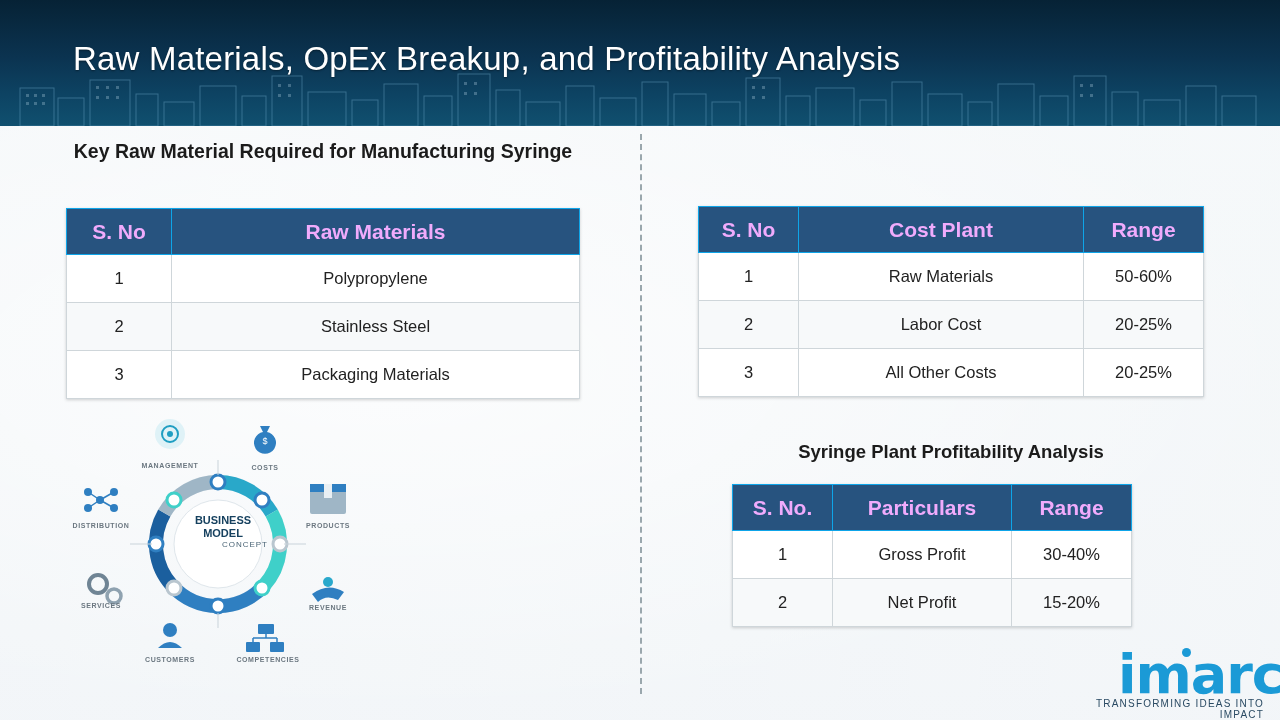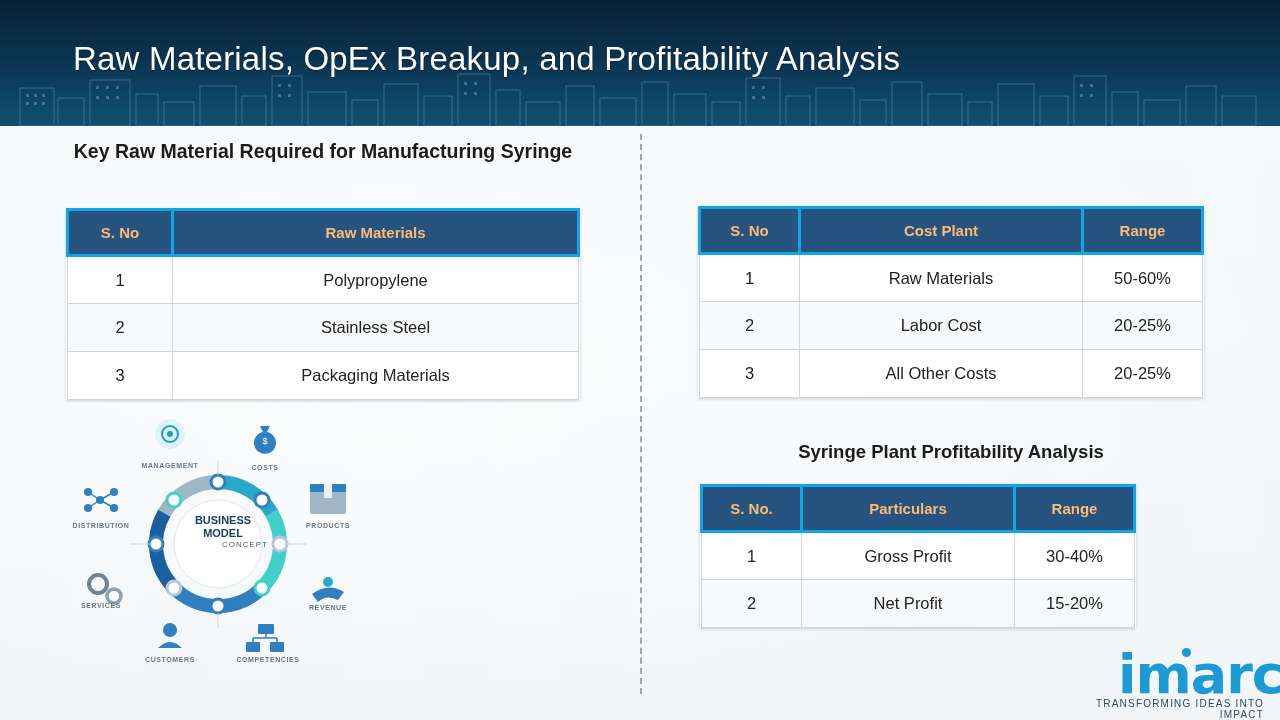--- a/index.html
+++ b/index.html
@@ -72,40 +72,40 @@
   
   table.tbl {
     position: absolute;
     border-collapse: collapse;
     table-layout: fixed;
     box-shadow: 0 1px 3px rgba(0,0,0,.18);
     background: #ffffff;
   }
   table.tbl th {
     background: #27537f;
-    color: #fdba74;
-    font-size: 15px;
+    color: #f0abfc;
+    font-size: 21px;
     font-weight: bold;
     height: 46px;
-    border: 3px solid #0ea5e9;
+    border: 1px solid #0ea5e9;
   }
   table.tbl td {
     height: 48px;
     font-size: 16.5px;
     color: #222222;
     text-align: center;
     border: 1px solid #cfd6da;
     background: #fdfdfd;
   }
   table.tbl tr:nth-child(odd) td { background: #ffffff; }
   table.tbl tr:nth-child(even) td { background: #f7f9fa; }
 
   #tbl-raw { left: 66px; top: 208px; width: 514px; }
   #tbl-opex { left: 698px; top: 206px; width: 506px; }
-  #tbl-profit { left: 700px; top: 484px; width: 436px; }
+  #tbl-profit { left: 732px; top: 484px; width: 400px; }
 
   
   .bm {
     position: absolute;
     left: 70px; top: 412px;
     width: 300px; height: 258px;
   }
   .bm-label {
     position: absolute;
     font-size: 7px;

